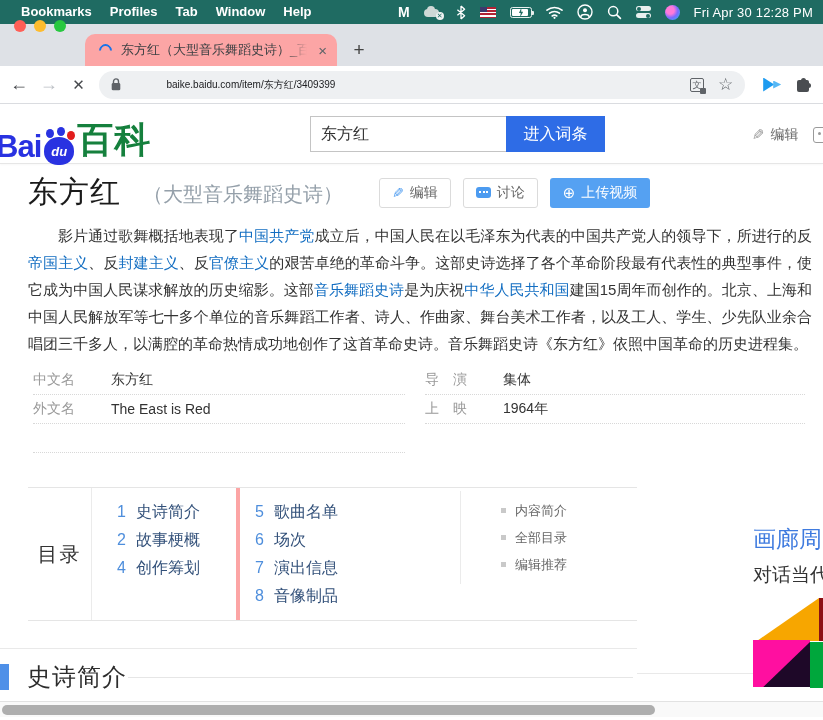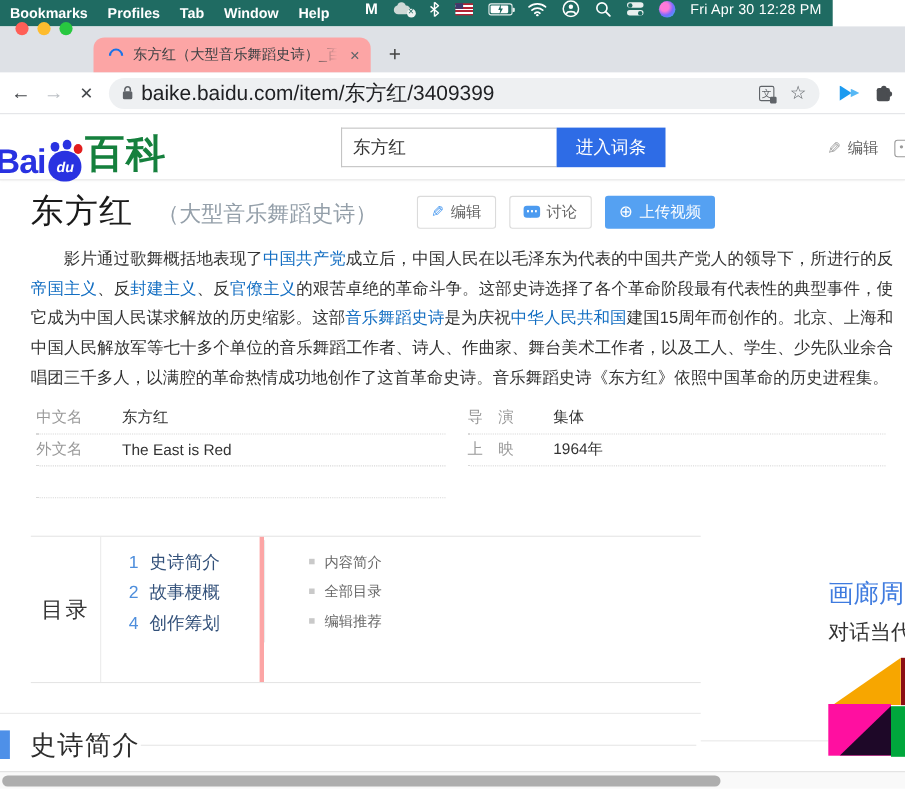--- a/index.html
+++ b/index.html
@@ -1,22 +1,22 @@
 <!DOCTYPE html>
 <html><head>
 <meta charset="utf-8">
 <style>
   * { margin:0; padding:0; box-sizing:border-box; }
   html,body { width:823px; height:720px; overflow:hidden; background:#fff;
               font-family:"Liberation Sans","DejaVu Sans",sans-serif; }
   .page { position:relative; width:823px; height:720px; background:#fff; overflow:hidden; }
 
   
-  .menubar { position:absolute; top:0; left:0; width:757px; height:24px; background:#1F6B62;
-             display:flex; align-items:flex-start; color:#fff; font-size:13px; }
+  .menubar { position:absolute; top:0; left:0; width:823px; height:24px; background:#1F6B62;
+             display:flex; align-items:center; color:#fff; font-size:13px;padding-left:12px; }
   .mb-items { display:flex; align-items:center; gap:0; }
   .mb-item { padding:0 9px; line-height:24px; font-weight:700; font-size:13px; }
   .mb-status { margin-left:auto; display:flex; align-items:center; gap:14px; padding-right:10px; }
   .mi { display:inline-flex; align-items:center; justify-content:center; height:16px; }
   .mi-m { font-weight:700; font-size:14px; color:#fff; }
   .mi-cloud { position:relative; width:18px; height:12px; }
   .cloud-body { position:absolute; left:0; top:3px; width:15px; height:8px; background:#cfd8d6; border-radius:6px; }
   .cloud-bump { position:absolute; left:3px; top:0; width:8px; height:8px; background:#cfd8d6; border-radius:50%; }
   .cloud-badge { position:absolute; right:-2px; bottom:-2px; width:8px; height:8px; background:#eef2f1; border-radius:50%;
                  color:#1F6B62; font-size:7px; line-height:8px; text-align:center; font-weight:700; }
@@ -54,21 +54,21 @@
   
   .toolbar { position:absolute; top:66px; left:0; width:823px; height:38px; background:#fff;
              border-bottom:1px solid #DADCE0; display:flex; align-items:center; }
   .nav-ic { font-size:18px; color:#46494d; width:30px; text-align:center; }
   .nav-back { margin-left:4px; }
   .nav-fwd { color:#BDC1C6; }
   .nav-stop { font-size:15px; }
   .omnibox { margin-left:6px; width:650px; height:28px; background:#EEF0F2; border-radius:14px;
              display:flex; align-items:center; padding:0 10px 0 12px; }
   .lock-ic { flex:0 0 auto; margin-right:7px; }
-  .url { font-size:19px; color:#202124; white-space:nowrap; overflow:hidden; flex:1; }
+  .url { font-size:10px; color:#202124; white-space:nowrap; overflow:hidden; flex:1;margin-left:38px; }
   .trans-ic { position:relative; width:14px; height:14px; border:1.4px solid #5F6368; border-radius:2px;
               color:#5F6368; font-size:9px; line-height:12px; text-align:center; margin-right:14px; }
   .trans-ic::after { content:""; position:absolute; right:-3px; bottom:-3px; width:6px; height:6px; background:#5F6368; border-radius:1px; }
   .star-ic { font-size:17px; color:#5F6368; margin-right:2px; }
   .ext-blue { position:relative; width:18px; height:16px; margin-left:18px; }
   .ext-blue i { position:absolute; display:block; }
   .eb1 { left:0; top:1px; width:11px; height:14px; background:#1D9BF0; clip-path:polygon(0 0,100% 50%,0 100%); }
   .eb2 { left:10px; top:4px; width:8px; height:8px; background:#57B8F5; clip-path:polygon(0 0,100% 50%,0 100%); }
   .ext-puzzle { position:relative; width:14px; height:14px; margin:0 12px 0 16px; }
   .pz-body { position:absolute; left:0; bottom:0; width:12px; height:12px; background:#4A4D51; border-radius:2px; }
@@ -340,20 +340,26 @@
     </div>
   </div>
 
   <div class="tocbox">
     <div class="toc-title">目录</div>
     <ul class="toc-col toc-col1">
       <li class="toc-li"><span class="toc-num">1</span><span class="toc-lab">史诗简介</span></li>
       <li class="toc-li"><span class="toc-num">2</span><span class="toc-lab">故事梗概</span></li>
       <li class="toc-li"><span class="toc-num">4</span><span class="toc-lab">创作筹划</span></li>
     </ul>
+    <ul class="toc-col toc-col2">
+      <li class="toc-li"><span class="toc-num">5</span><span class="toc-lab">歌曲名单</span></li>
+      <li class="toc-li"><span class="toc-num">6</span><span class="toc-lab">场次</span></li>
+      <li class="toc-li"><span class="toc-num">7</span><span class="toc-lab">演出信息</span></li>
+      <li class="toc-li"><span class="toc-num">8</span><span class="toc-lab">音像制品</span></li>
+    </ul>
     <ul class="toc-side">
       <li class="side-li">
           <span class="side-dot"></span>
           <span>内容简介</span>
         </li>
       <li class="side-li">
           <span class="side-dot"></span>
           <span>全部目录</span>
         </li>
       <li class="side-li">

